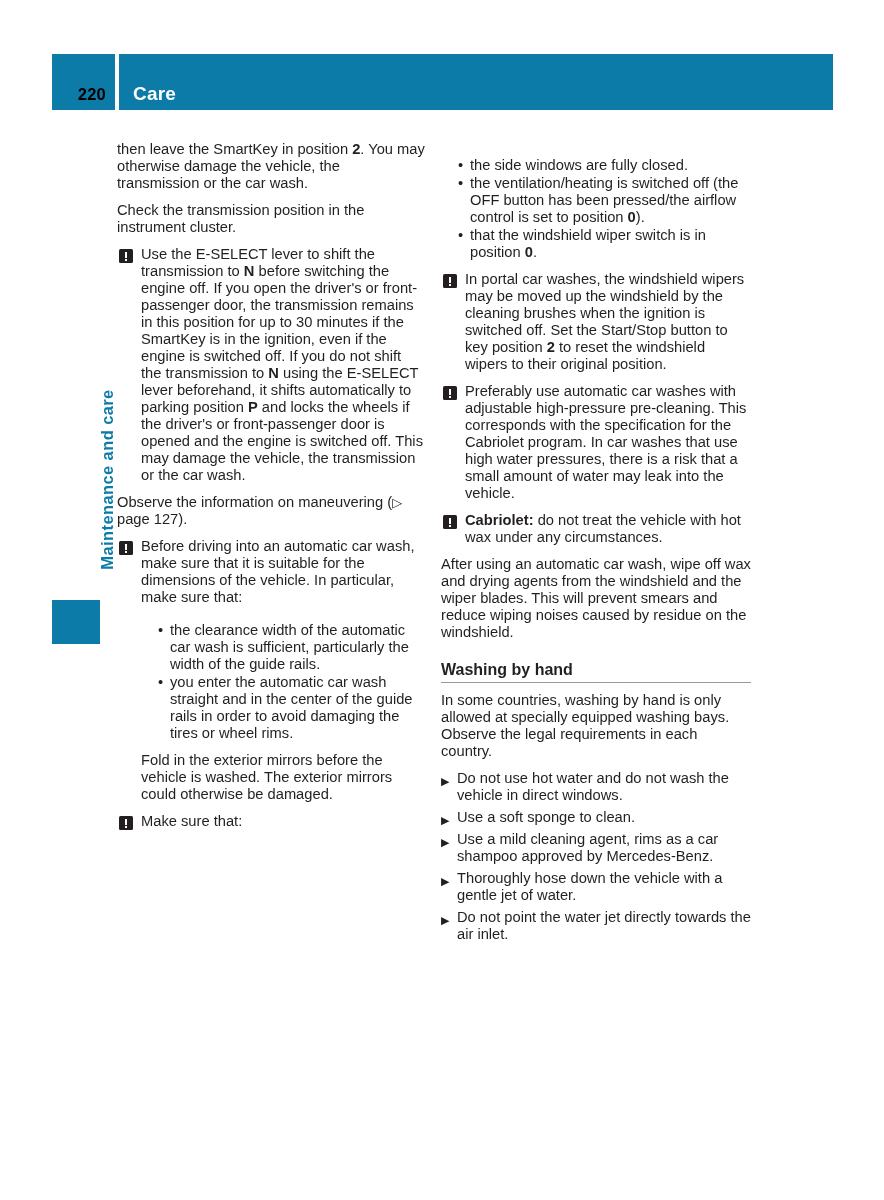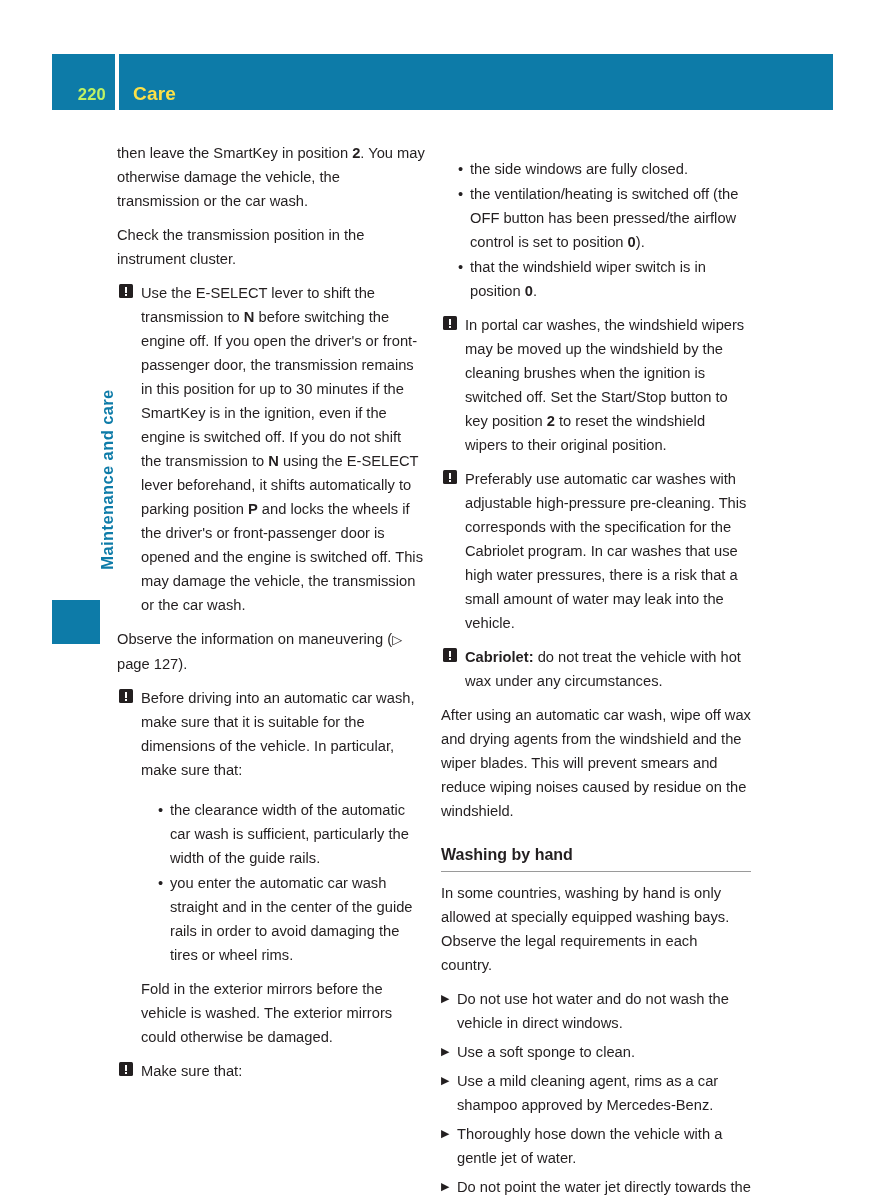--- a/index.html
+++ b/index.html
@@ -24,38 +24,38 @@
     width: 781px;
     height: 56px;
   }
   .header-page-block {
     position: absolute;
     left: 0;
     top: 0;
     width: 63px;
     height: 56px;
     background: #0d7ba8;
-    color: #bef264;
+    color: #000000;
   }
   .header-page-num {
     position: absolute;
     right: 9px;
     bottom: 6px;
     font-size: 16.5px;
     font-weight: bold;
     letter-spacing: 0.2px;
   }
   .header-title-block {
     position: absolute;
     left: 67px;
     top: 0;
     width: 714px;
     height: 56px;
     background: #0d7ba8;
-    color: #fde047;
+    color: #ffffff;
   }
   .header-title {
     position: absolute;
     left: 14px;
     bottom: 5px;
     font-size: 19px;
     font-weight: bold;
     letter-spacing: 0.2px;
   }
 
@@ -81,21 +81,21 @@
     width: 48px;
     height: 44px;
     background: #0d7ba8;
   }
 
   
   .col {
     position: absolute;
     top: 141px;
     font-size: 14.7px;
-    line-height: 24px;
+    line-height: 17px;
   }
   .col-left  { left: 117px; width: 308px; }
   .col-right { left: 441px; width: 310px; }
 
   p { margin: 0 0 10px 0; }
   p:last-child { margin-bottom: 0; }
 
   b { font-weight: bold; }
 
   

